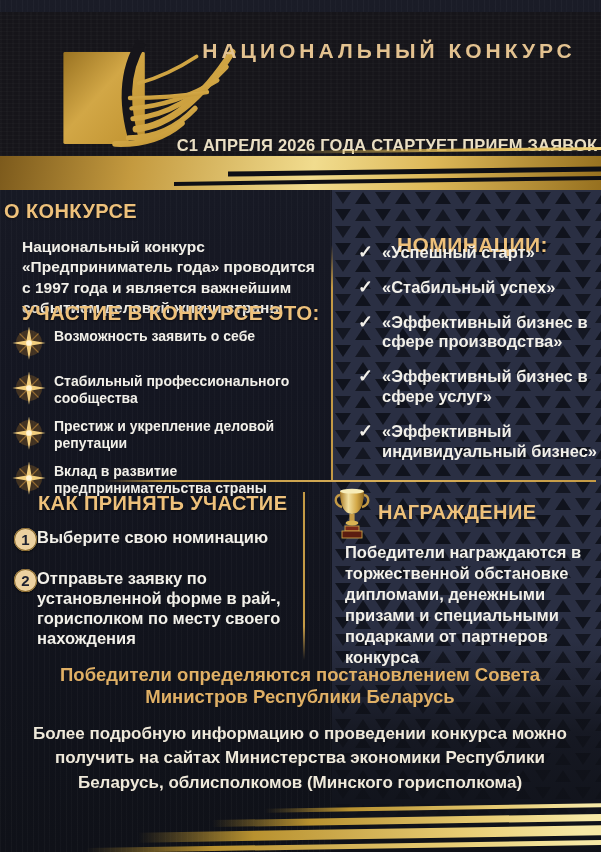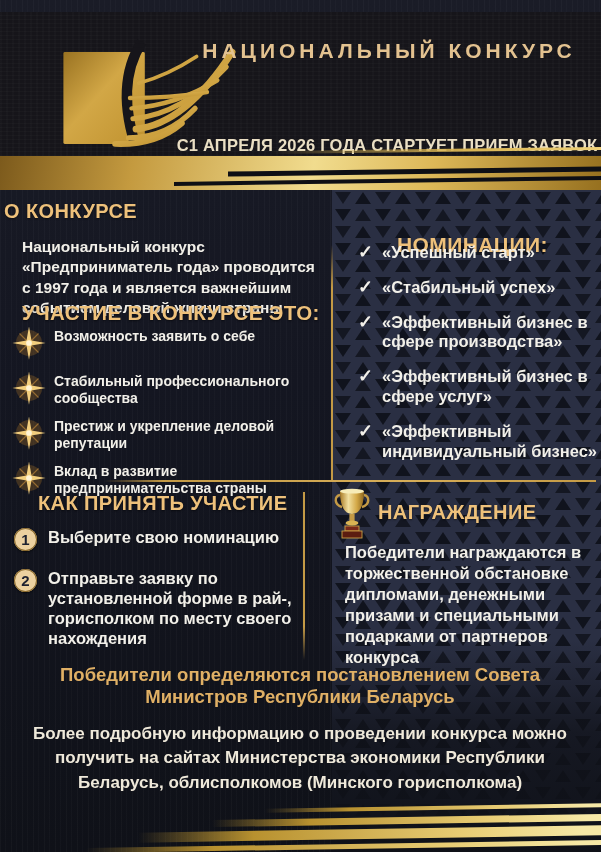--- a/index.html
+++ b/index.html
@@ -60,21 +60,21 @@
   .benefits{position:absolute;left:10px;top:328px;width:310px;}
   .benefit{display:flex;align-items:flex-start;margin-bottom:11px;}
   .benefit .sparkle{flex:0 0 38px;margin-top:-4px;}
   .benefit-text{color:#f2f0e9;font-size:14px;font-weight:600;line-height:1.2;padding-left:6px;}
   .howto-heading{position:absolute;left:22px;top:492px;margin-left:16px;}
   .steps{position:absolute;left:14px;top:527px;width:300px;}
   .step{display:flex;align-items:flex-start;margin-bottom:17px;}
   .step-badge{flex:0 0 23px;height:23px;border-radius:50%;background:#ecd1a0;margin-top:1px;
     color:#1d2130;font-size:15px;font-weight:800;text-align:center;line-height:23px;
     box-shadow:inset 0 0 0 1px #8a6a2e, 0 1px 2px rgba(0,0,0,0.6);}
-  .step-text{color:#f2f0e9;font-size:16.5px;font-weight:600;line-height:1.22;padding-left:11px;width:258px;}
+  .step-text{color:#f2f0e9;font-size:16.5px;font-weight:600;line-height:1.22;width:258px;}
   .nominations-heading{position:absolute;left:345px;top:205px;width:255px;text-align:center;font-size:21px;margin-top:28px;}
   .checklist{position:absolute;left:358px;top:243px;width:240px;}
   .check-item{display:flex;align-items:flex-start;margin-bottom:15px;}
   .check-glyph{flex:0 0 24px;color:#f2f0e9;font-size:18px;font-weight:700;line-height:1.1;}
   .check-text{color:#f2f0e9;font-size:16.5px;font-weight:600;line-height:1.2;}
   .trophy{position:absolute;left:332px;top:487px;}
   .awards-heading{position:absolute;left:378px;top:501px;}
   .awards-body{position:absolute;left:345px;top:542px;width:254px;color:#f2f0e9;font-size:16.5px;
     font-weight:600;line-height:1.27;}
   .winners{position:absolute;left:35px;top:664px;width:530px;text-align:center;

